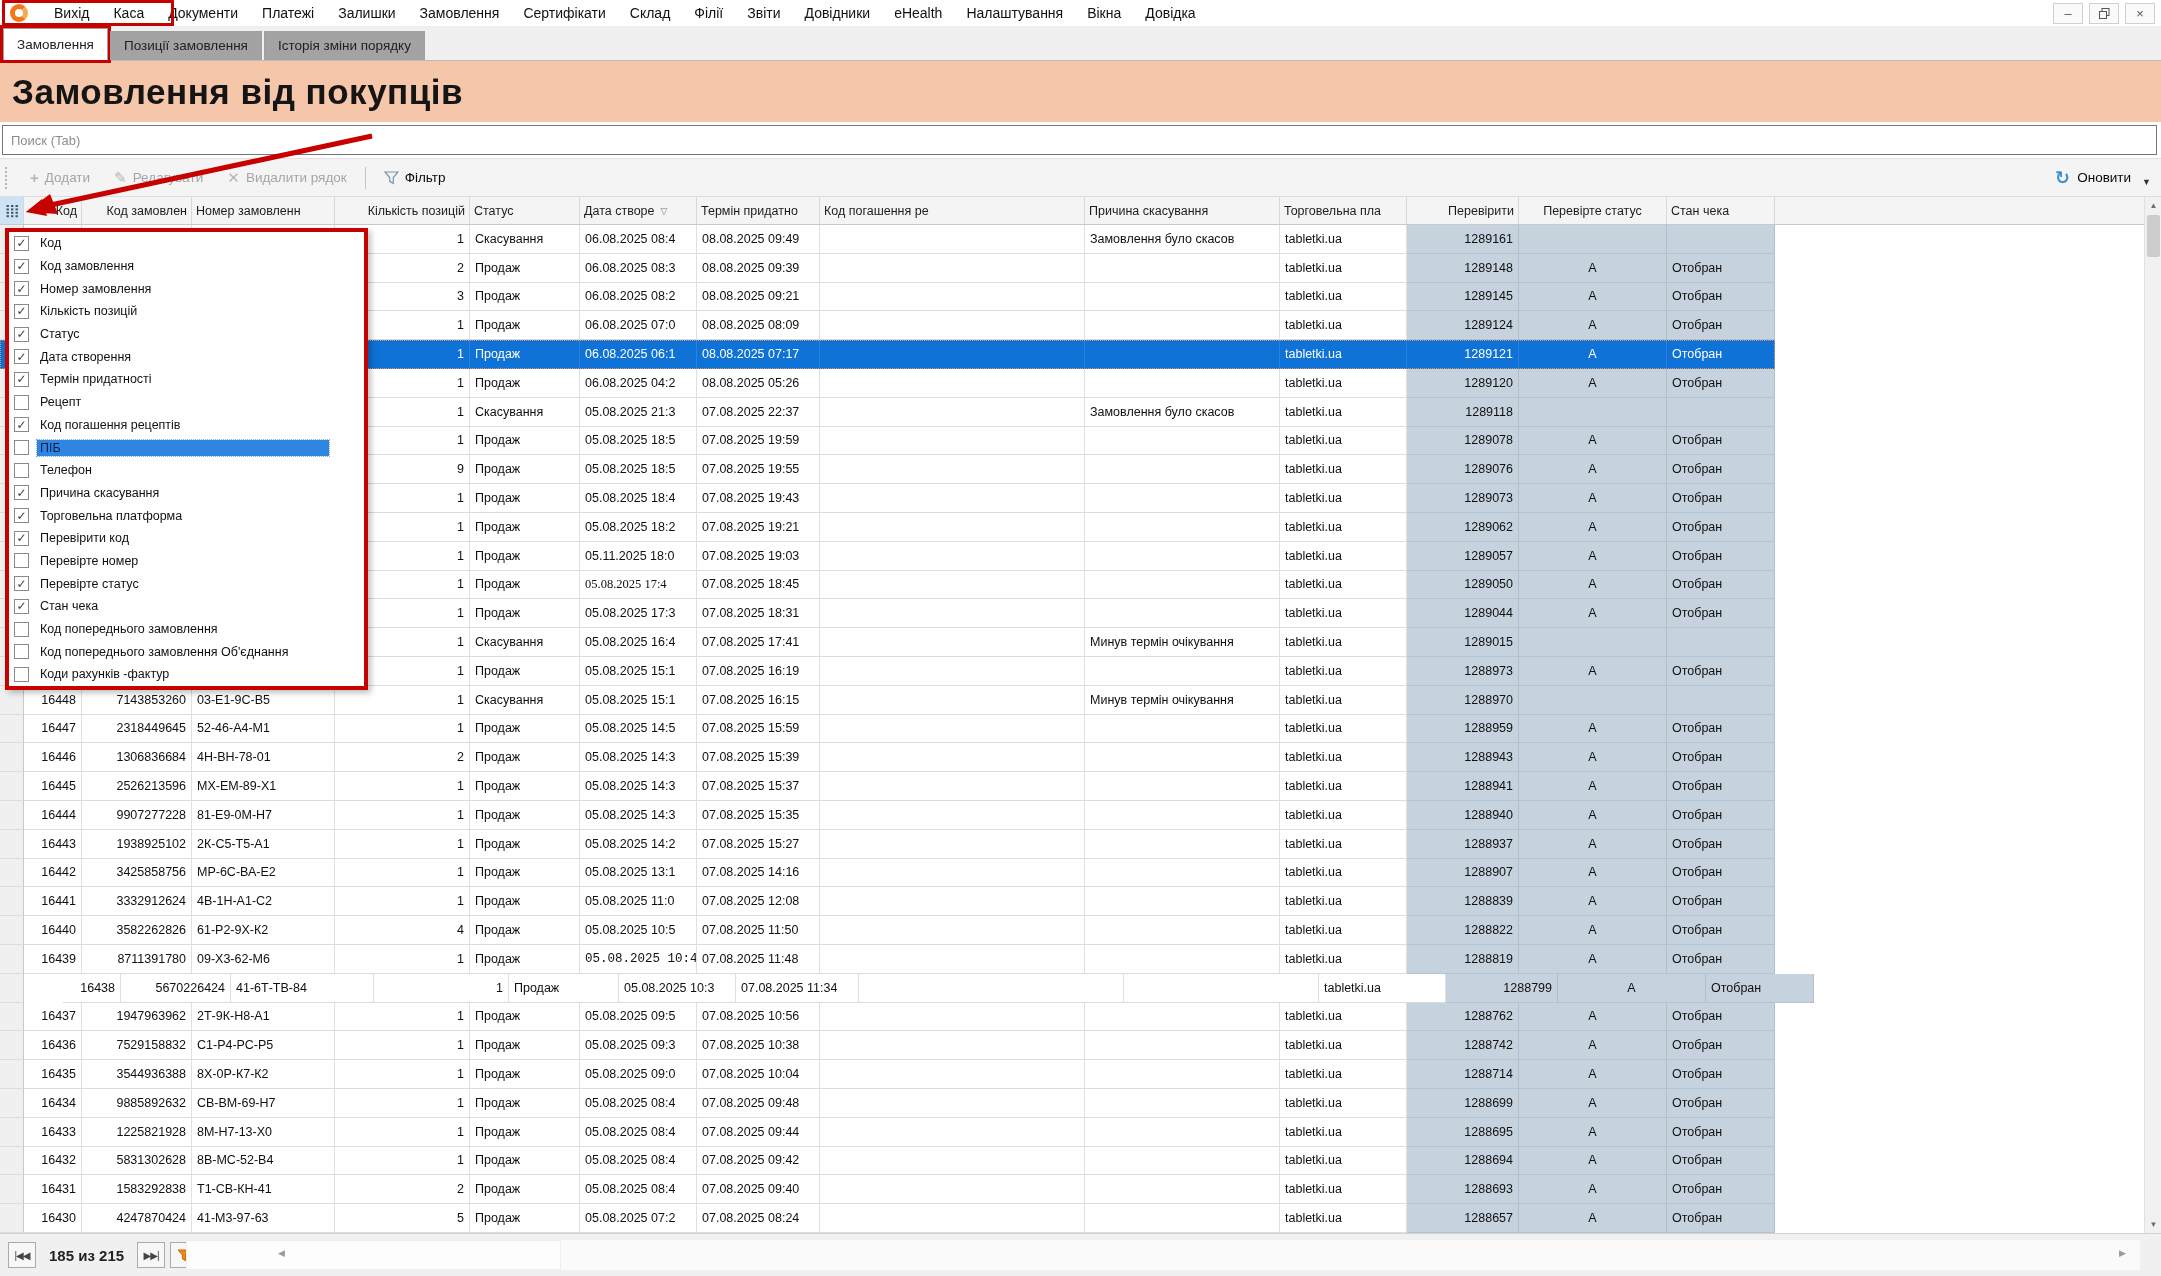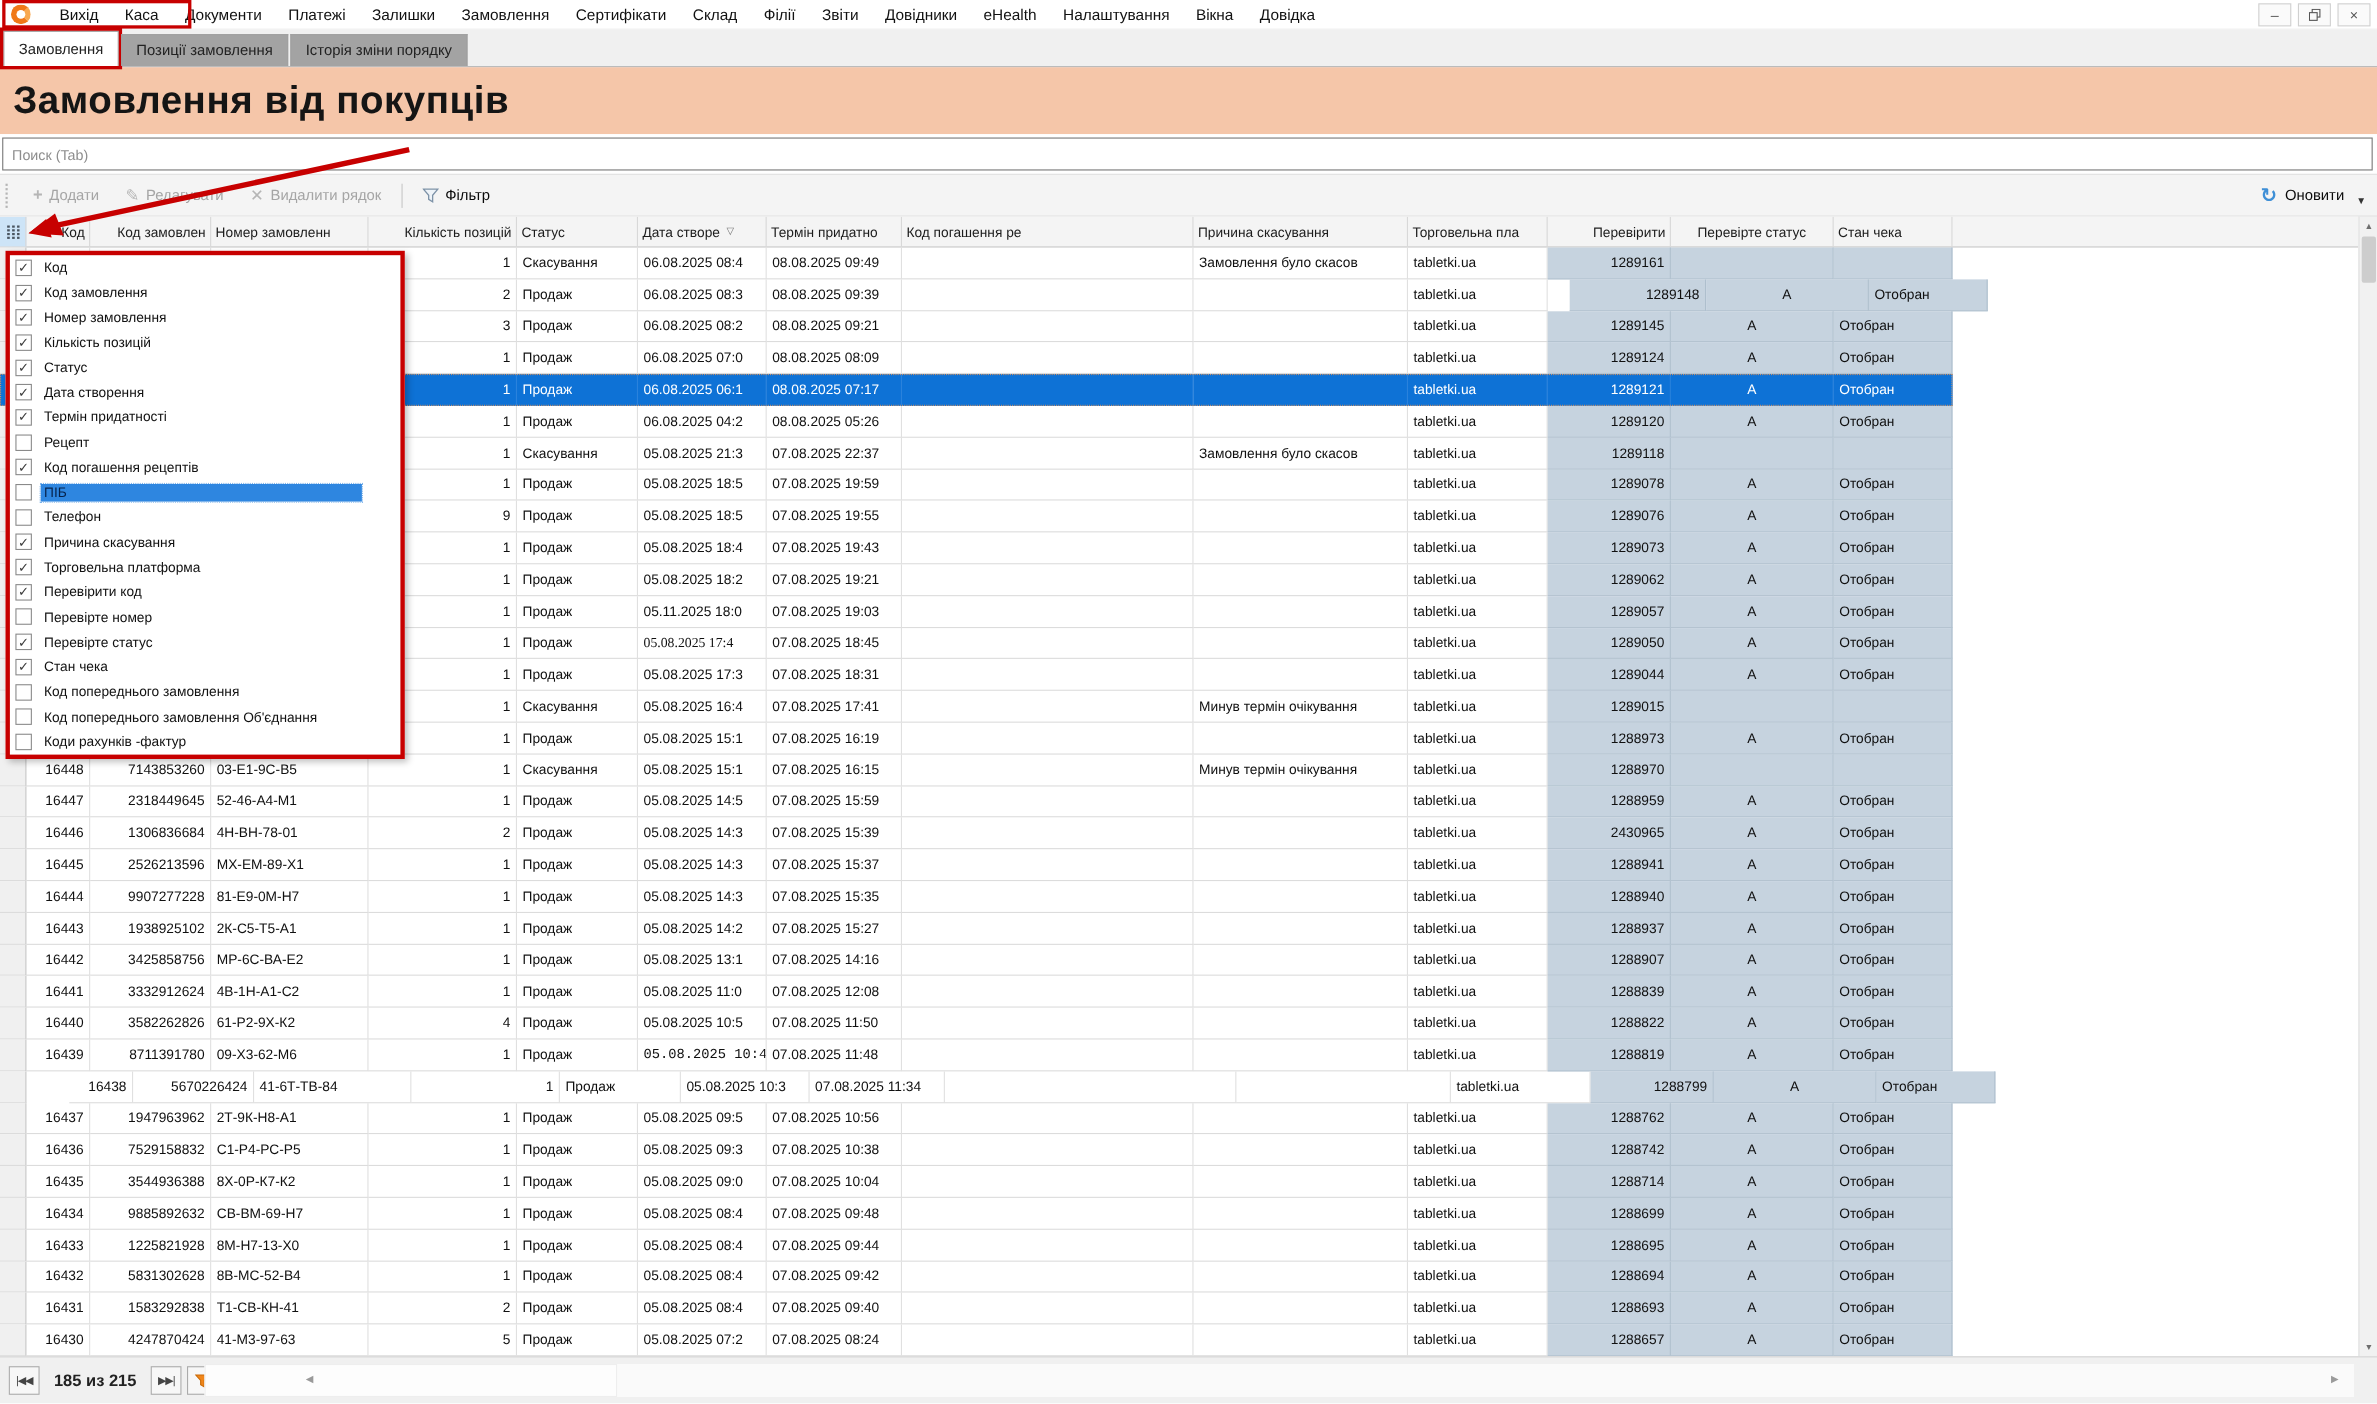--- a/index.html
+++ b/index.html
@@ -242,21 +242,21 @@
         <div class="tcell a-right" style="width: 58px;"></div>
         <div class="tcell a-right" style="width: 110px;"></div>
         <div class="tcell a-left" style="width: 143px;"></div>
         <div class="tcell a-right" style="width: 135px;">2</div>
         <div class="tcell a-left" style="width: 110px;">Продаж</div>
         <div class="tcell a-left" style="width: 117px;">06.08.2025 08:3</div>
         <div class="tcell a-left" style="width: 123px;">08.08.2025 09:39</div>
         <div class="tcell a-left" style="width: 265px;"></div>
         <div class="tcell a-left" style="width: 195px;"></div>
         <div class="tcell a-left" style="width: 127px;">tabletki.ua</div>
-        <div class="tcell a-right shade" style="width: 124px; margin-left: 20px;">1289148</div>
+        <div class="tcell a-right shade" style="width: 112px;">1289148</div>
         <div class="tcell a-center shade" style="width: 148px;">А</div>
         <div class="tcell a-left shade" style="width: 108px;">Отобран</div>
       </div>
       <div class="trow">
         <div class="tcell ind" style="width: 24px;"></div>
         <div class="tcell a-right" style="width: 58px;"></div>
         <div class="tcell a-right" style="width: 110px;"></div>
         <div class="tcell a-left" style="width: 143px;"></div>
         <div class="tcell a-right" style="width: 135px;">3</div>
         <div class="tcell a-left" style="width: 110px;">Продаж</div>
@@ -514,21 +514,21 @@
         <div class="tcell a-right" style="width: 58px;">16446</div>
         <div class="tcell a-right" style="width: 110px;">1306836684</div>
         <div class="tcell a-left" style="width: 143px;">4Н-ВН-78-01</div>
         <div class="tcell a-right" style="width: 135px;">2</div>
         <div class="tcell a-left" style="width: 110px;">Продаж</div>
         <div class="tcell a-left" style="width: 117px;">05.08.2025 14:3</div>
         <div class="tcell a-left" style="width: 123px;">07.08.2025 15:39</div>
         <div class="tcell a-left" style="width: 265px;"></div>
         <div class="tcell a-left" style="width: 195px;"></div>
         <div class="tcell a-left" style="width: 127px;">tabletki.ua</div>
-        <div class="tcell a-right shade" style="width: 112px;">2430965</div>
+        <div class="tcell a-right shade" style="width: 112px;">1288943</div>
         <div class="tcell a-center shade" style="width: 148px;">А</div>
         <div class="tcell a-left shade" style="width: 108px;">Отобран</div>
       </div>
       <div class="trow">
         <div class="tcell ind" style="width: 24px;"></div>
         <div class="tcell a-right" style="width: 58px;">16445</div>
         <div class="tcell a-right" style="width: 110px;">2526213596</div>
         <div class="tcell a-left" style="width: 143px;">МХ-ЕМ-89-Х1</div>
         <div class="tcell a-right" style="width: 135px;">1</div>
         <div class="tcell a-left" style="width: 110px;">Продаж</div>

